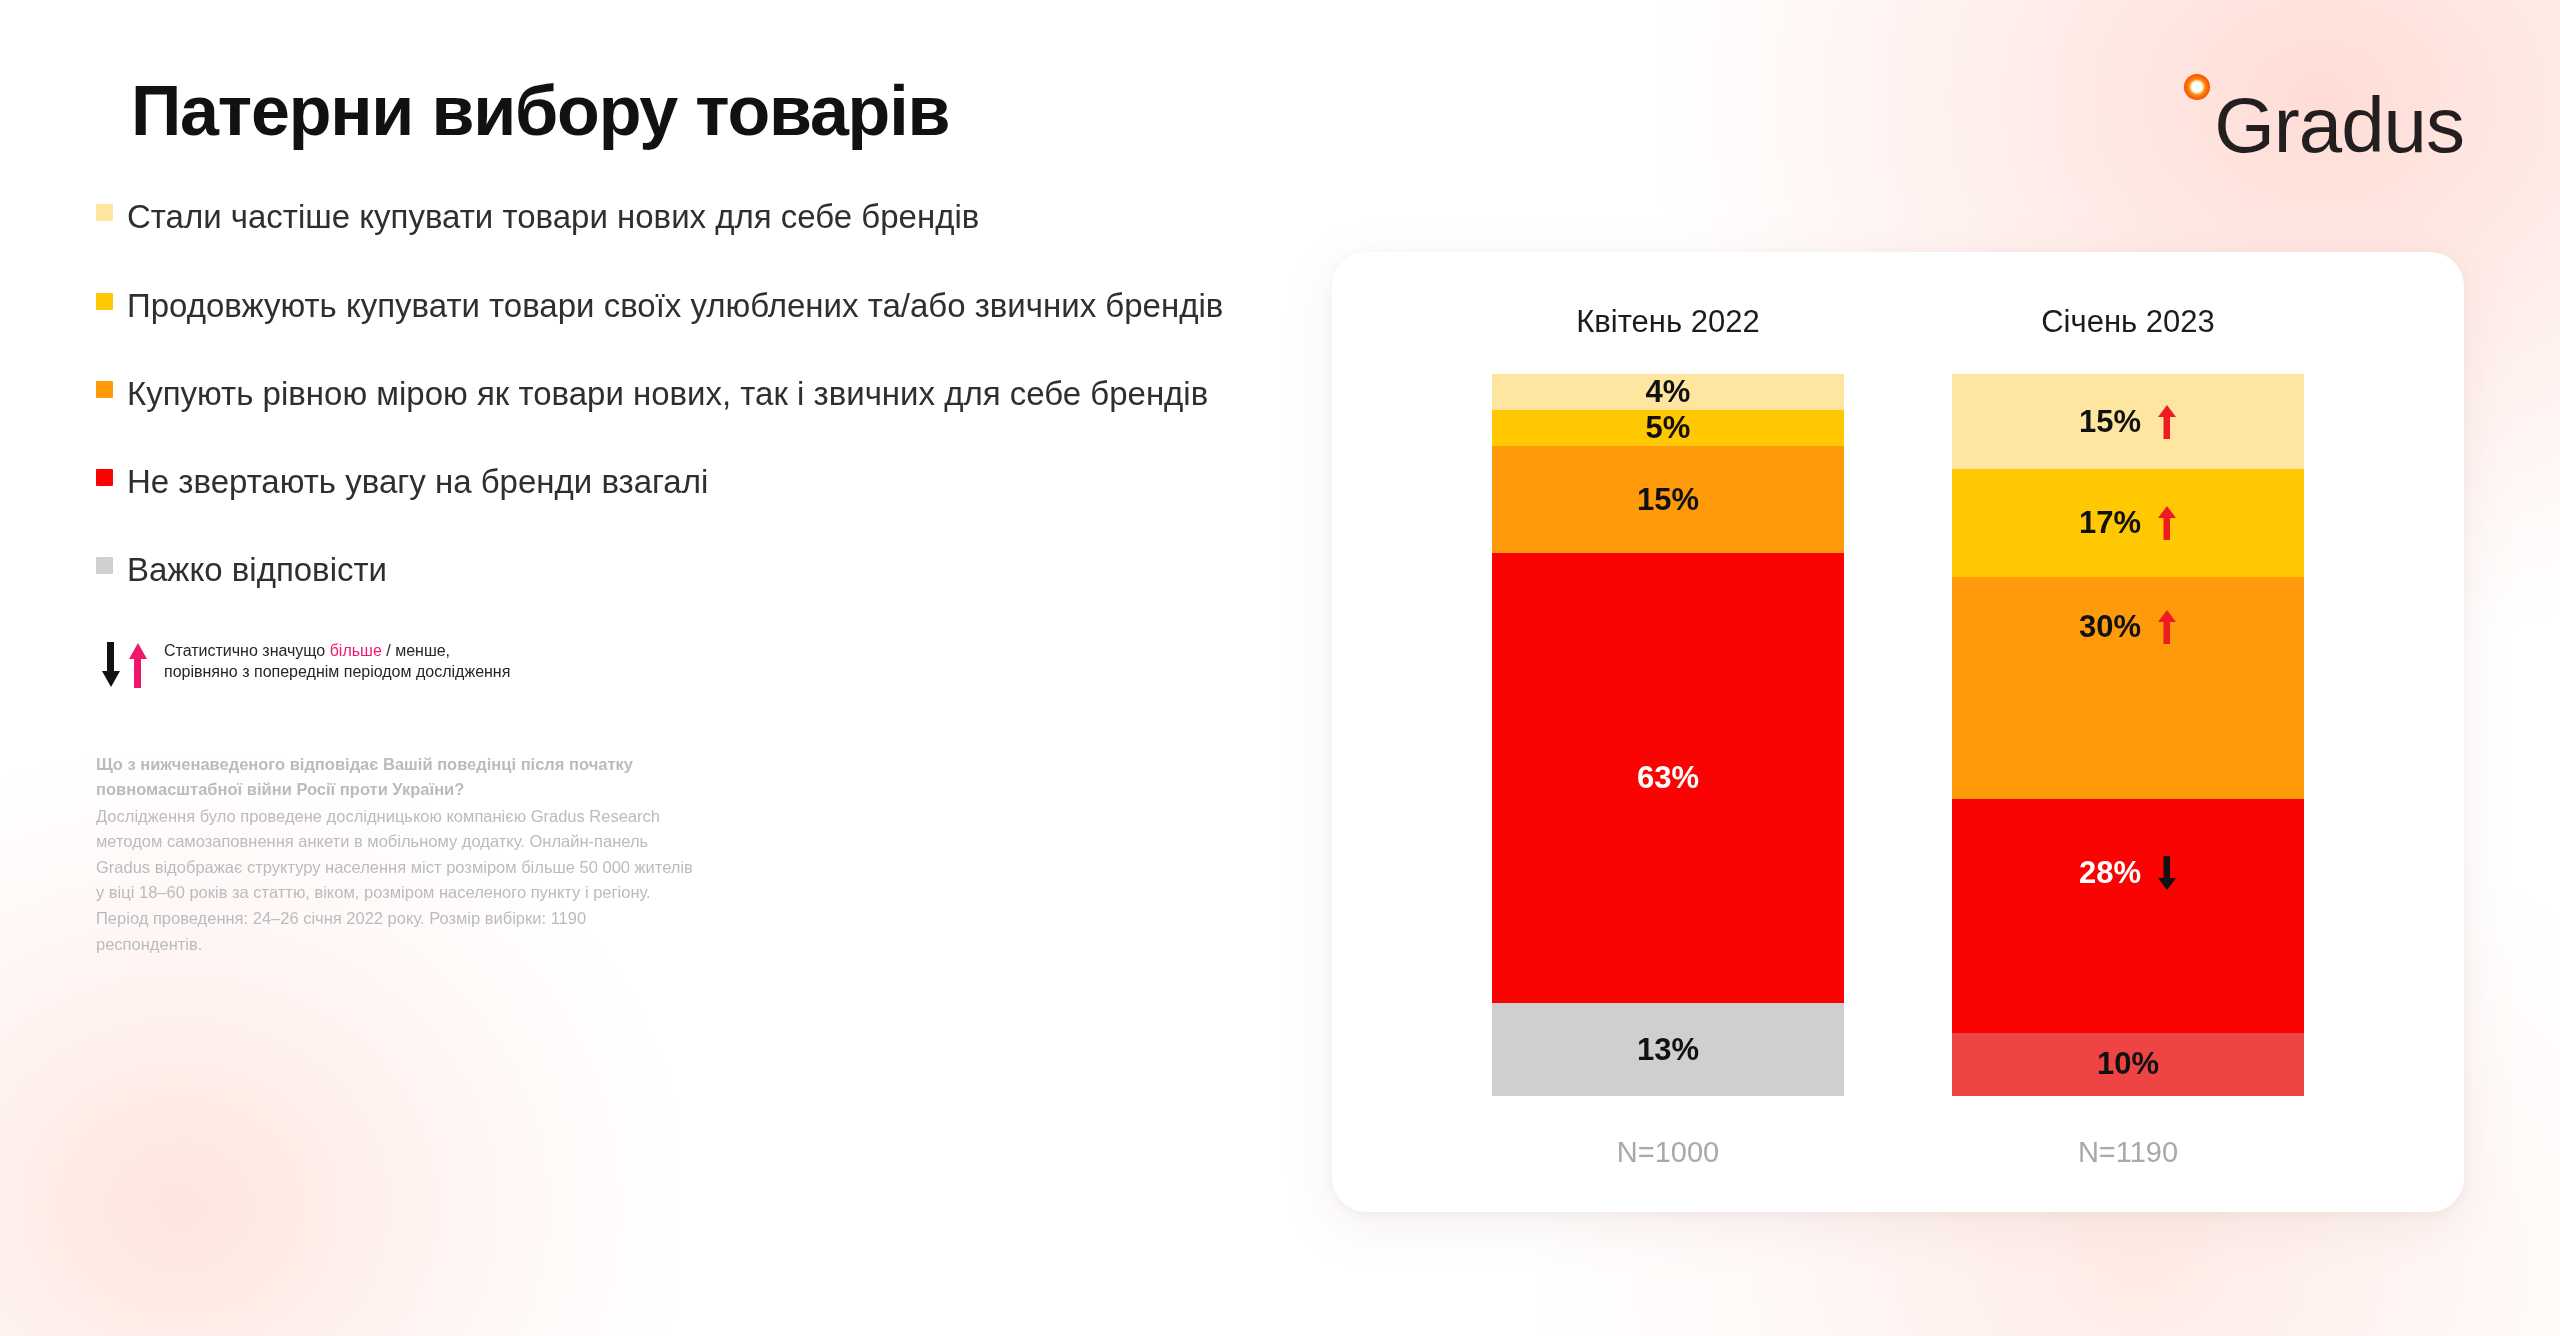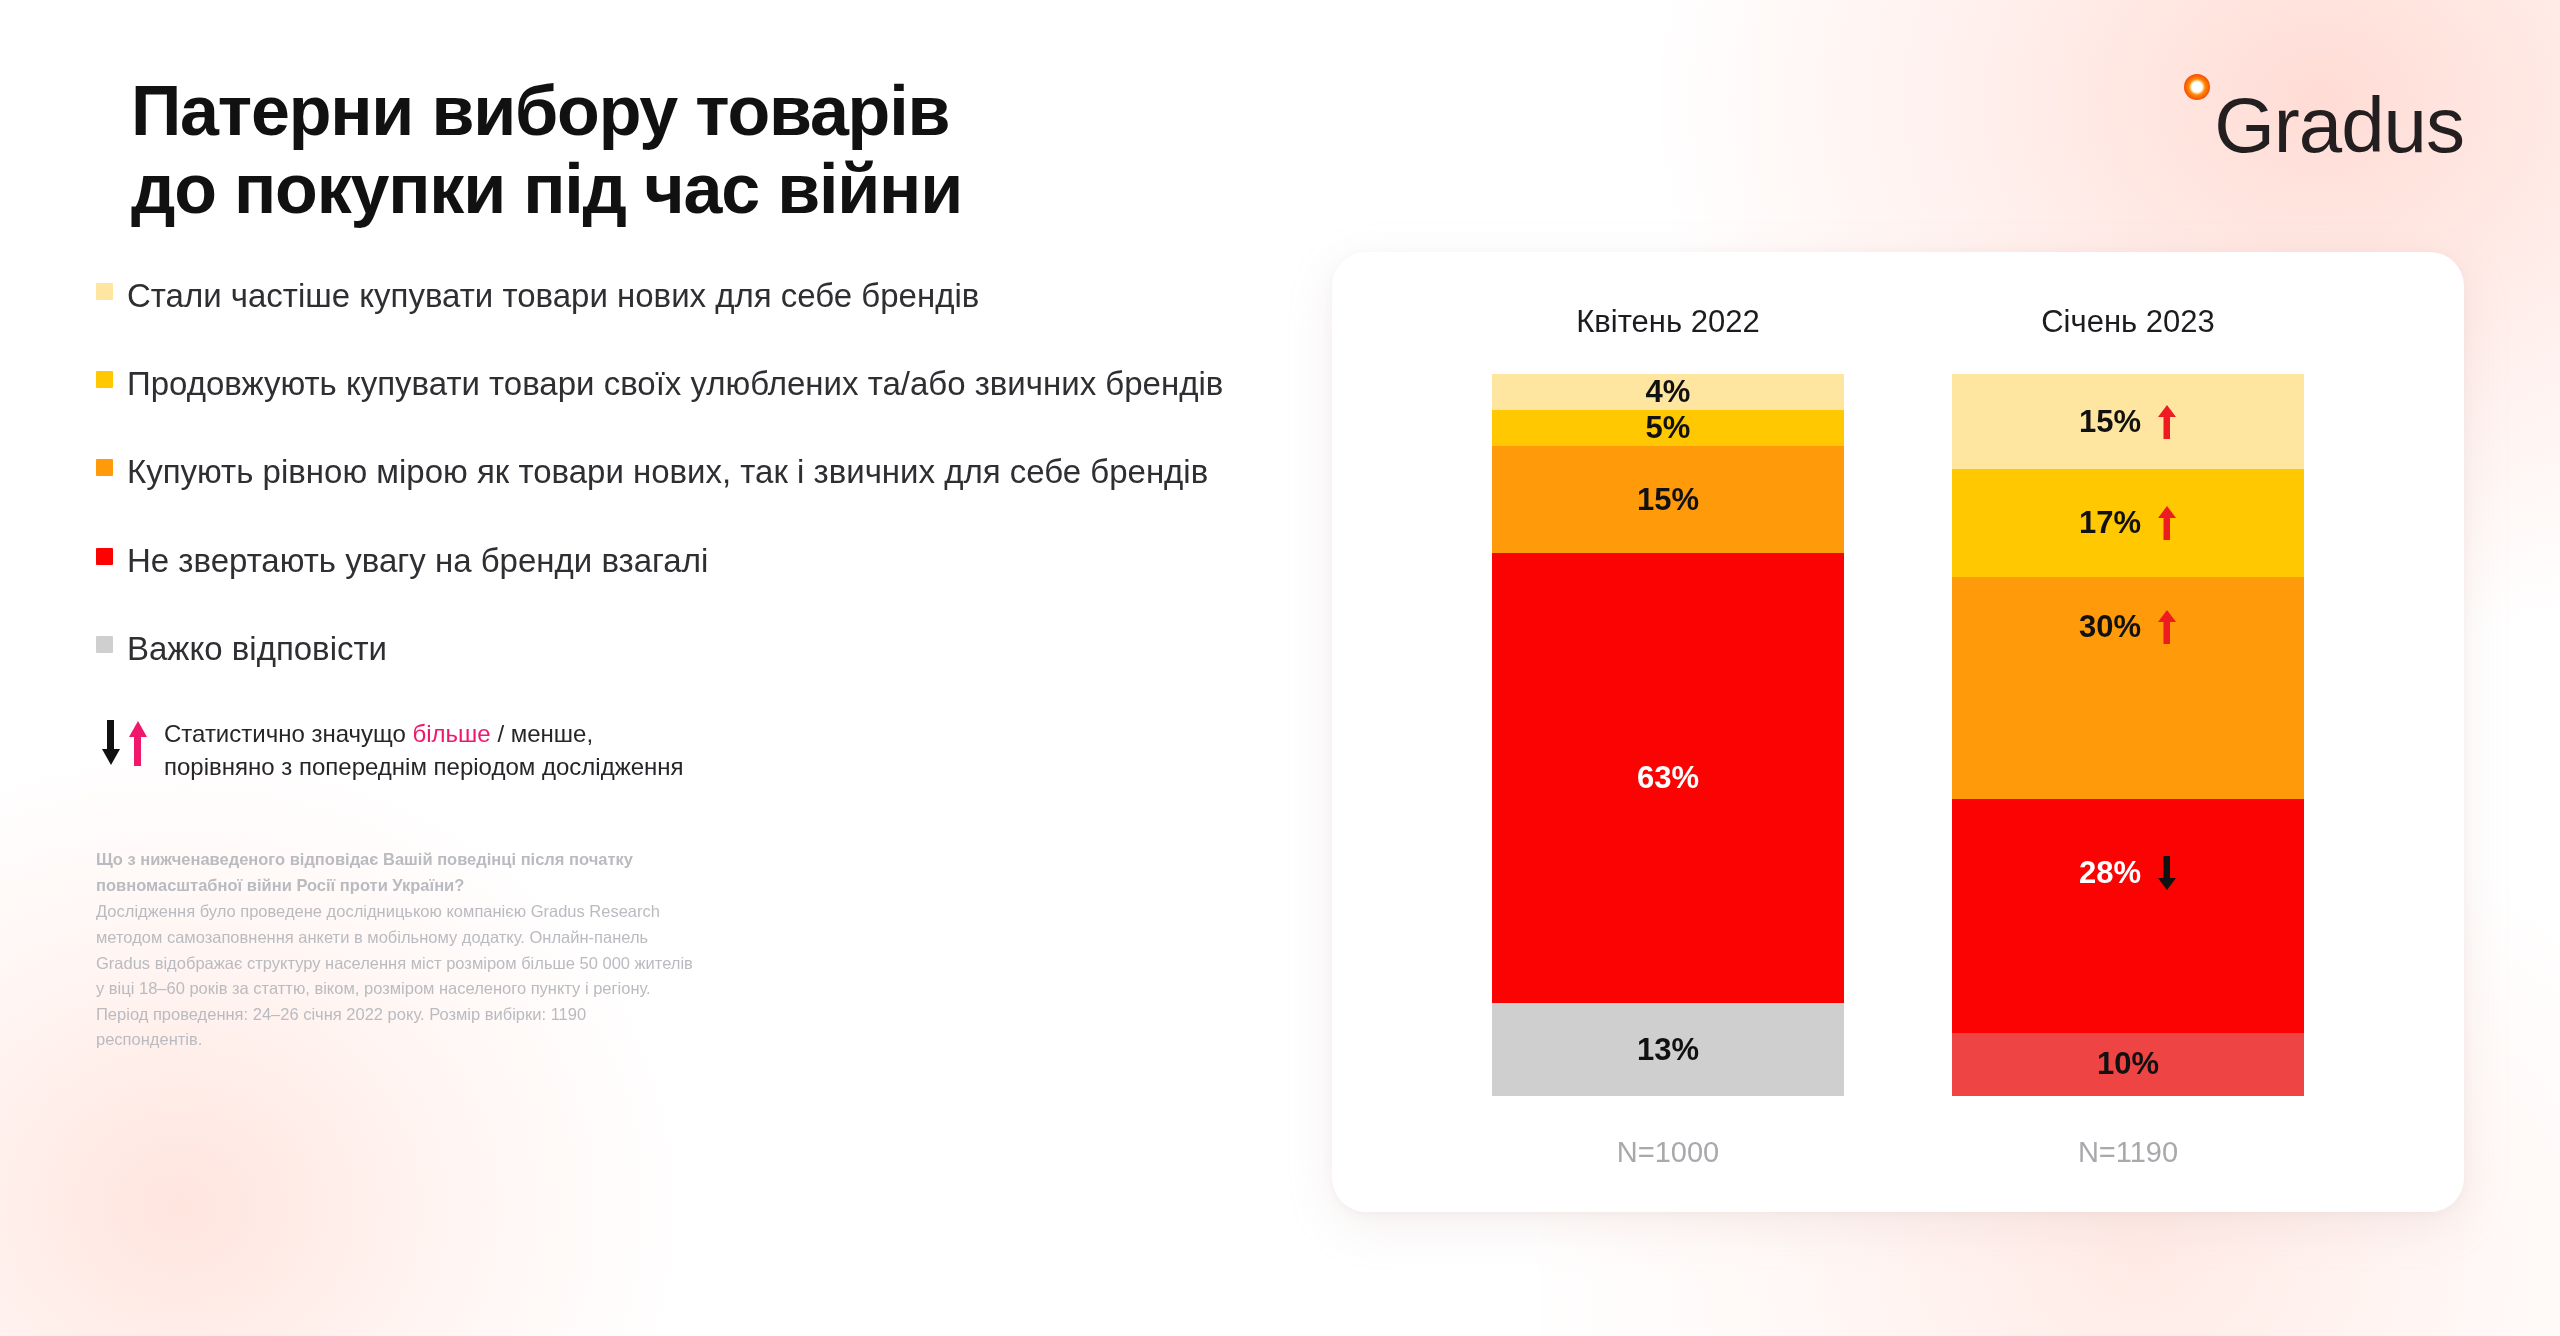--- a/index.html
+++ b/index.html
@@ -58,21 +58,21 @@
   }
 
   .sig-note{
     display:flex;align-items:flex-start;margin-top:44px;margin-left:4px;
   }
   .sig-arrows{
     width:64px;flex:0 0 64px;display:flex;align-items:center;justify-content:flex-start;gap:5px;
     padding-top:4px;
   }
   .sig-text{
-    font-size:24px;color:#26262a;line-height:1.36;padding-top:2px;
+    font-size:16px;color:#26262a;line-height:1.36;padding-top:2px;
   }
   .sig-text .hi{color:#f0186d;}
 
   .footnote{
     margin-top:64px;
     width:600px;
     color:#b9bbc0;
     font-size:16.5px;
     line-height:1.55;
   }
@@ -132,21 +132,20 @@
 
   <div class="logo">
     <div class="logo-dot"></div>
     <div class="logo-word">Gradus</div>
   </div>
 
   <div class="left">
 
     <h1 class="title">
       <span class="tline">Патерни вибору товарів</span>
-      <span class="tline">до покупки під час війни</span>
     </h1>
 
     <div class="legend">
       <div class="legend-item">
         <span class="legend-swatch" style="background:#ffe6a0"></span>
         <span class="legend-label">Стали частіше купувати товари нових для себе брендів</span>
       </div>
       <div class="legend-item">
         <span class="legend-swatch" style="background:#ffc800"></span>
         <span class="legend-label">Продовжують купувати товари своїх улюблених та/або звичних брендів</span>

